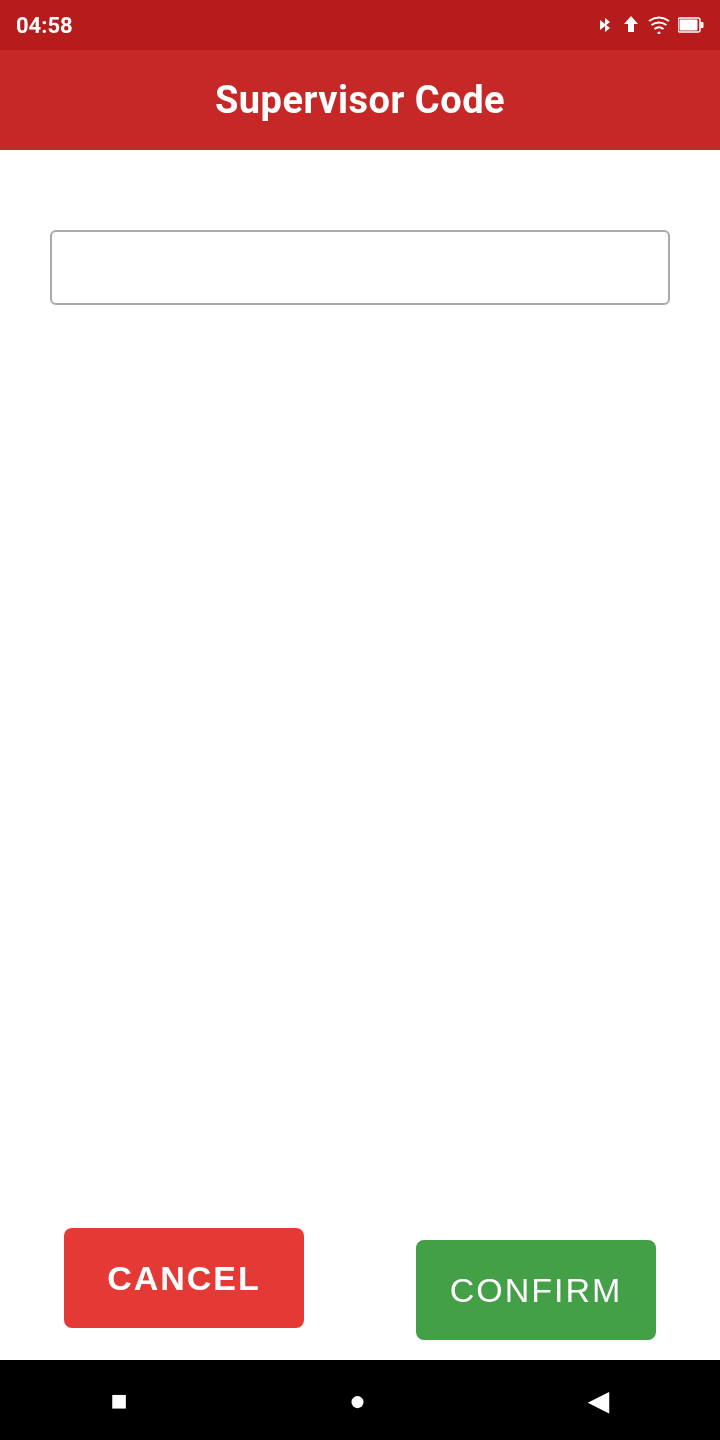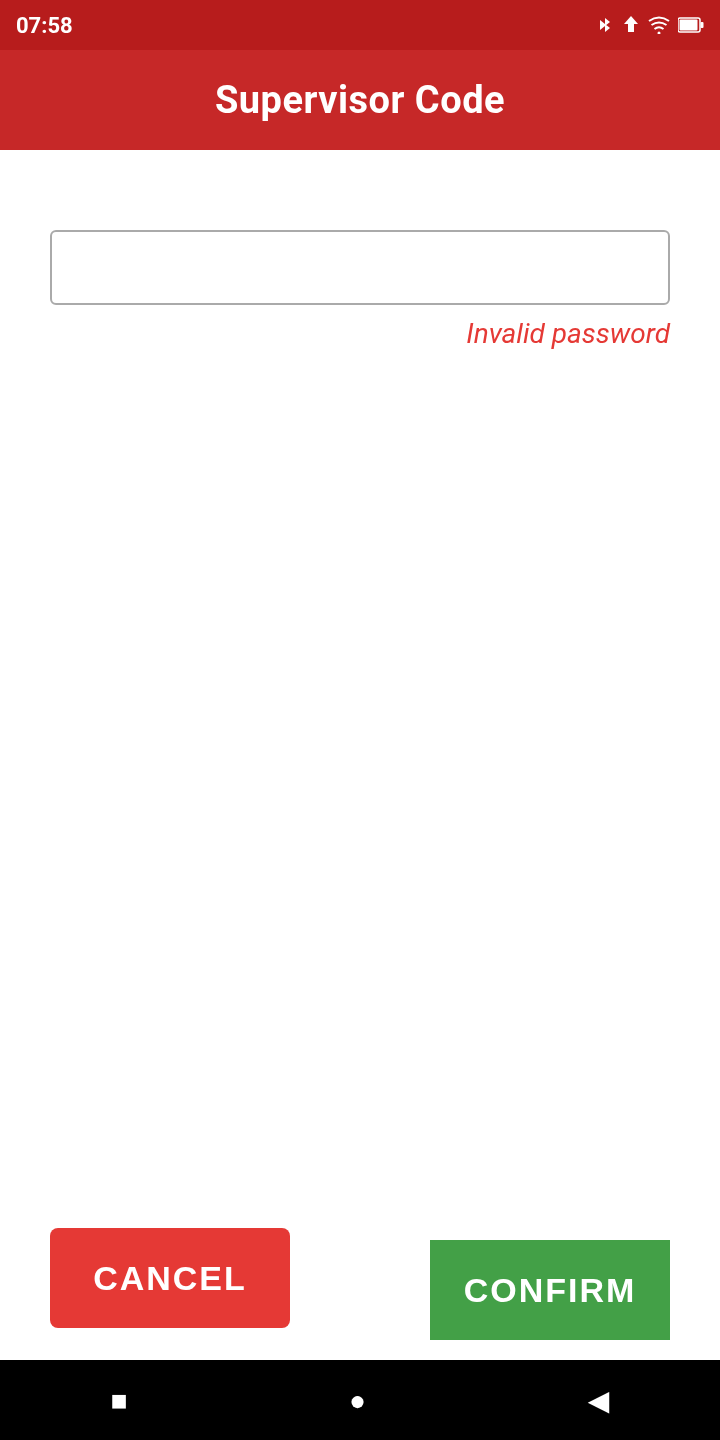--- a/index.html
+++ b/index.html
@@ -97,45 +97,45 @@
 
     
     .bottom-buttons {
       position: absolute;
       bottom: 100px;
       left: 0;
       width: 720px;
       display: flex;
       align-items: center;
       justify-content: space-between;
-      padding: 0 50px;
+      padding: 0 64px;
     }
 
     .btn-cancel {
       width: 240px;
       height: 100px;
       background: #e53935;
       border: none;
       border-radius: 8px;
       color: #ffffff;
       font-size: 34px;
       font-weight: bold;
       letter-spacing: 2px;
       cursor: pointer;
     }
 
     .btn-confirm {
       width: 240px;
       height: 100px;
       background: #43a047;
       border: none;
-      border-radius: 0;
+      border-radius: 8px;
       color: #ffffff;
       font-size: 34px;
-      font-weight: bold;
+      font-weight: normal;
       letter-spacing: 2px;
       cursor: pointer;
       margin-top: 24px;
     }
 
     
     .nav-bar {
       position: absolute;
       bottom: 0;
       left: 0;
@@ -149,21 +149,21 @@
 
     .nav-icon {
       color: #ffffff;
       font-size: 28px;
     }
   </style>
 </head>
 <body>
 
 <div class="status-bar">
-  <span class="status-time">07:58</span>
+  <span class="status-time">04:58</span>
   <div class="status-icons">
 
     <svg width="18" height="22" viewBox="0 0 18 22" fill="white">
       <polyline points="4,6 14,14 9,18 9,4 14,8 4,16"></polyline>
     </svg>
 
     <svg width="18" height="22" viewBox="0 0 18 22" fill="white">
       <polygon points="9,2 16,10 12,10 12,18 6,18 6,10 2,10"></polygon>
     </svg>
 
@@ -183,21 +183,20 @@
 </div>
 
 <div class="header">
   <span class="header-title">Supervisor Code</span>
 </div>
 
 <div class="main-content">
 
   <input type="password" class="password-input" value="" style="">
 
-  <div class="error-message">Invalid password</div>
 </div>
 
 <div class="bottom-buttons">
   <button class="btn-cancel">CANCEL</button>
   <button class="btn-confirm">CONFIRM</button>
 </div>
 
 <div class="nav-bar">
   <span class="nav-icon">■</span>
   <span class="nav-icon">●</span>

